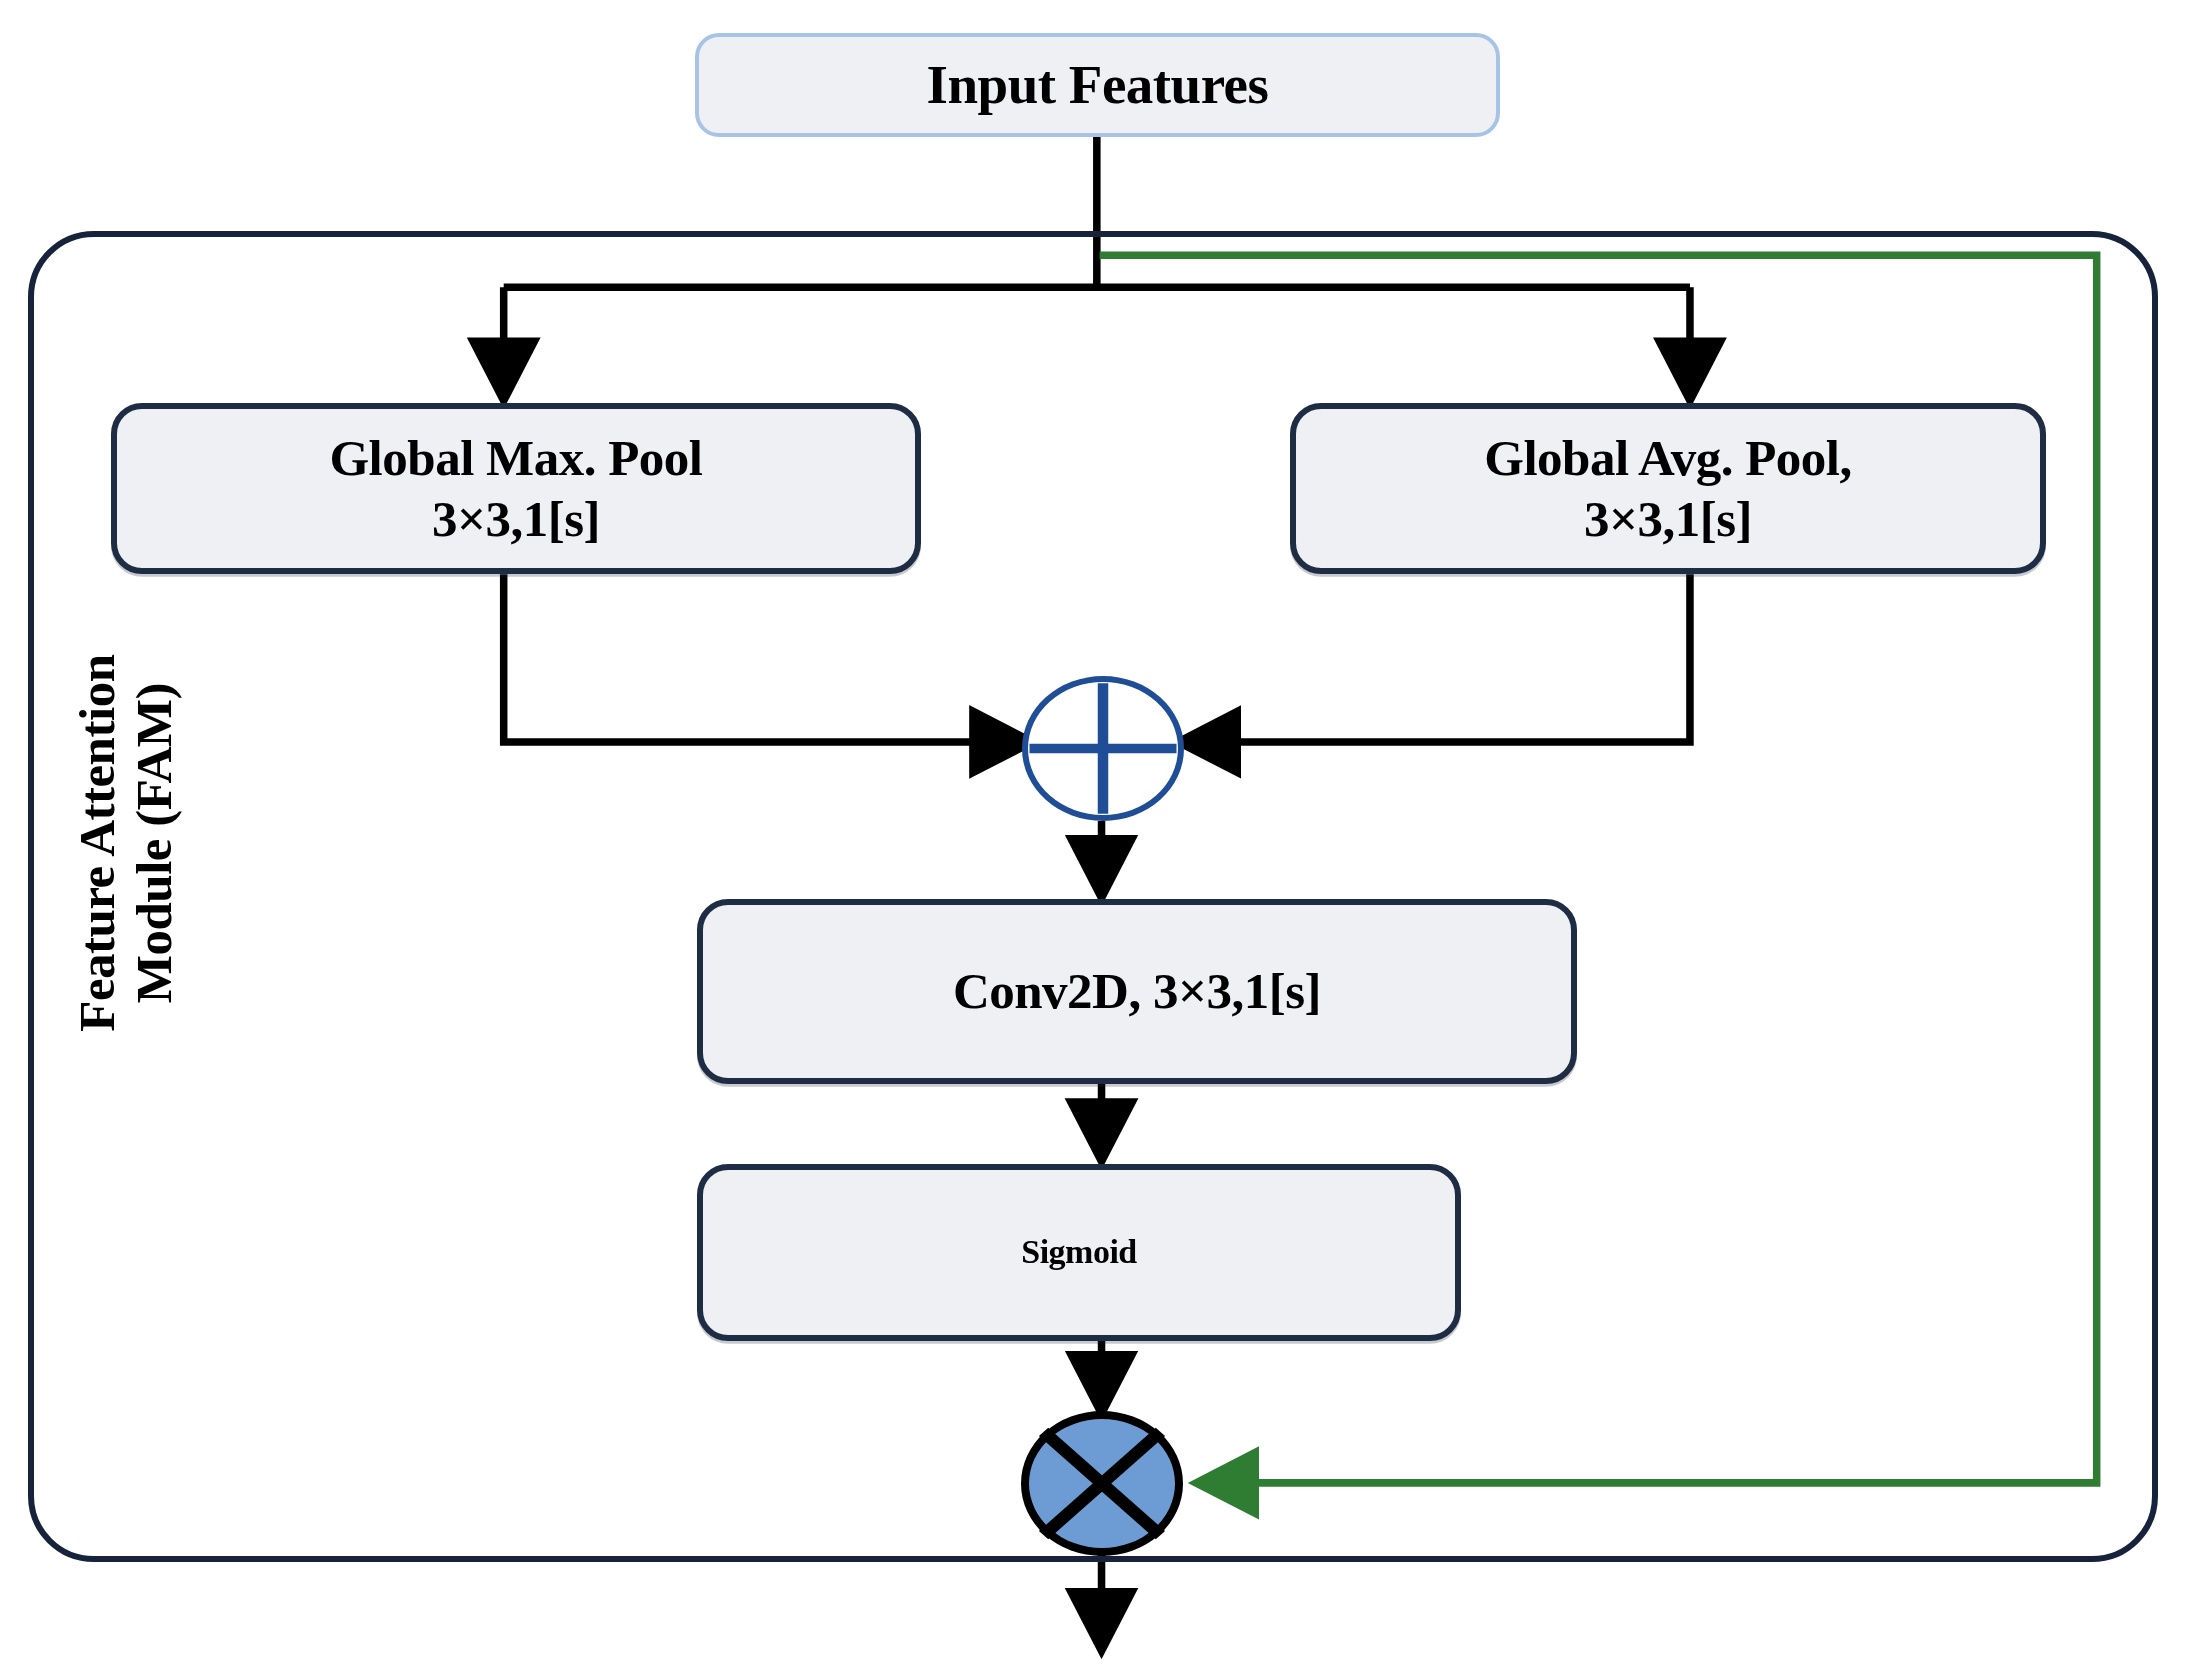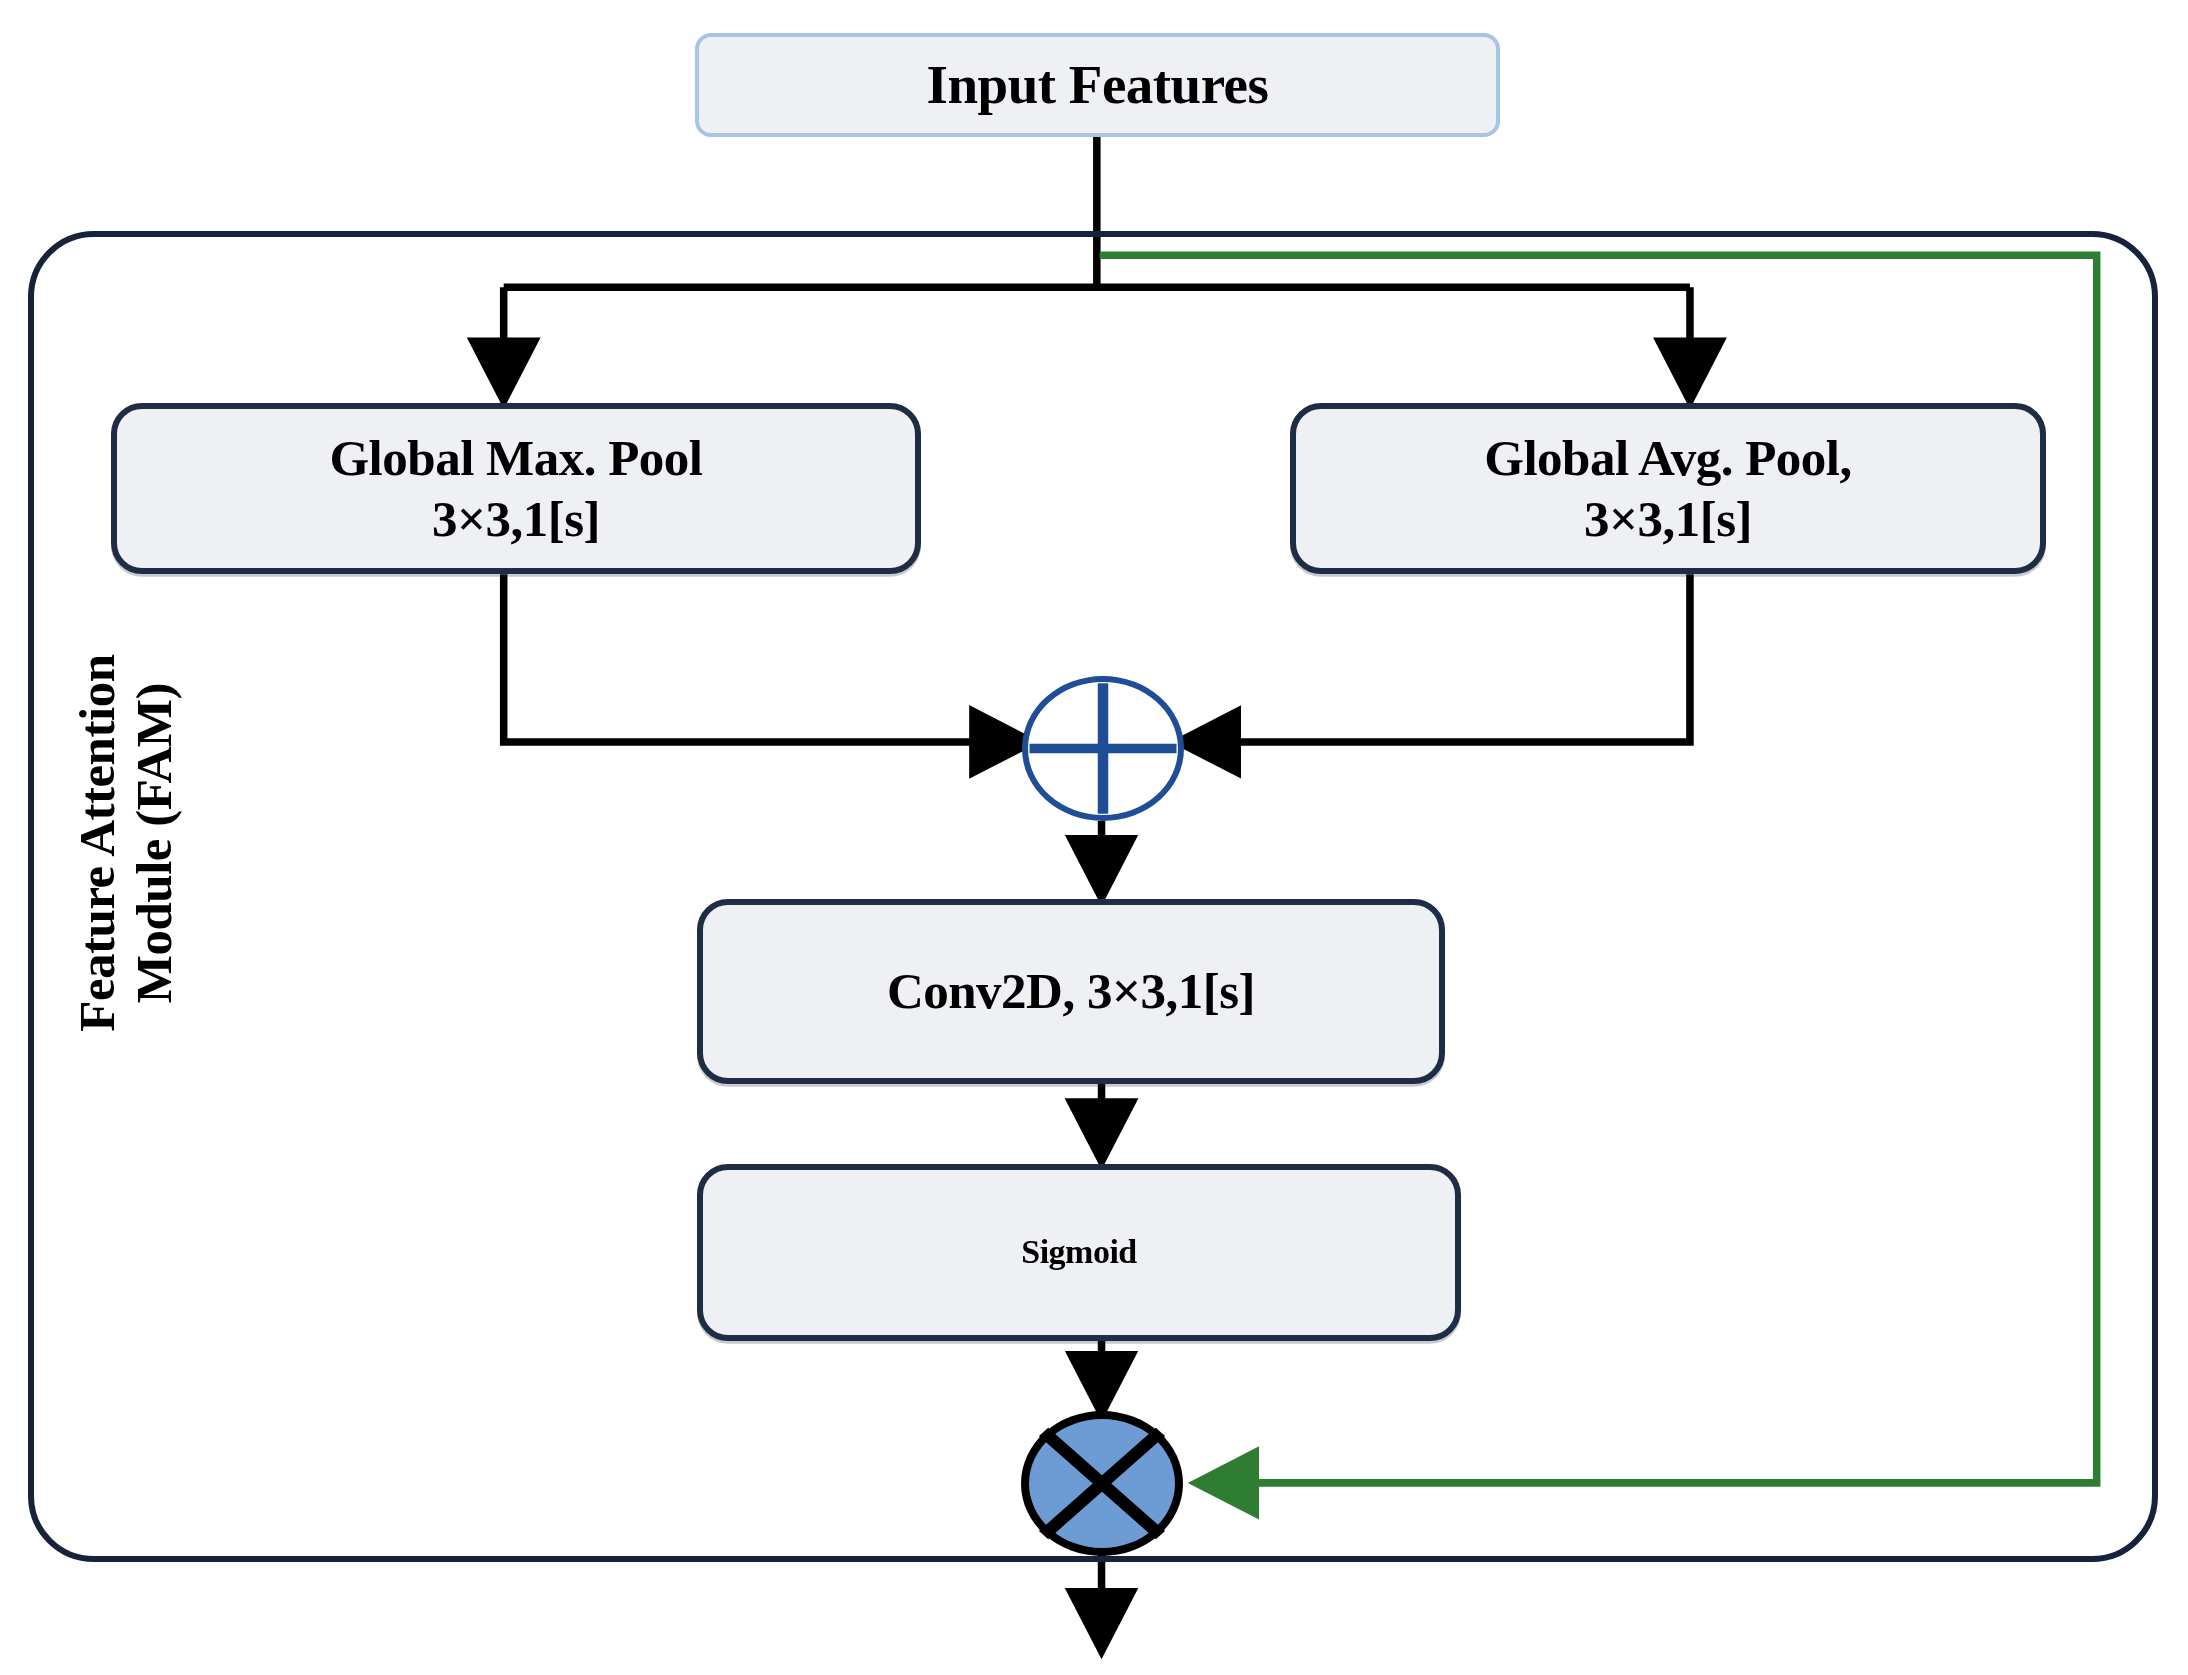--- a/index.html
+++ b/index.html
@@ -40,21 +40,21 @@
     line-height: 1.18;
     letter-spacing: -0.5px;
     box-shadow: 0 2.8px 0 rgba(31,45,68,0.25);
   }
   .node-text {
     display: block;
     white-space: pre-line;
   }
   .node.input-features {
     border: 4.7px solid #a7c4e6;
-    border-radius: 16px;
+    border-radius: 24px;
     box-shadow: none;
   }
   .fam-container {
     position: absolute;
     box-sizing: border-box;
     border: 6.6px solid #16233a;
     border-radius: 66px;
     background: transparent;
   }
   .fam-label {
@@ -136,21 +136,21 @@
   <div class="node" style="left:111px; top:403px; width:810px; height:171px; font-size:51px;">
     <span class="node-text">Global Max. Pool
 3×3,1[s]</span>
   </div>
 
   <div class="node" style="left:1290px; top:403px; width:756px; height:171px; font-size:51px;">
     <span class="node-text">Global Avg. Pool,
 3×3,1[s]</span>
   </div>
 
-  <div class="node" style="left:697px; top:899px; width:748px; height:185px; font-size:51px;">
+  <div class="node" style="left:697px; top:899px; width:880px; height:185px; font-size:51px;">
     <span class="node-text">Conv2D, 3×3,1[s]</span>
   </div>
 
   <div class="node" style="left:697px; top:1164px; width:764px; height:177px; font-size:34px;font-family:Liberation Serif, serif;">
     <span class="node-text">Sigmoid</span>
   </div>
 
   <div class="op-circle op-add" style="left:1022px; top:676px; width:162px; height:145px;">
     <svg class="op-glyph" viewBox="0 0 100 100" preserveAspectRatio="none">
       <line x1="50" y1="1" x2="50" y2="99" stroke="#1f4e96" stroke-width="7"></line>

